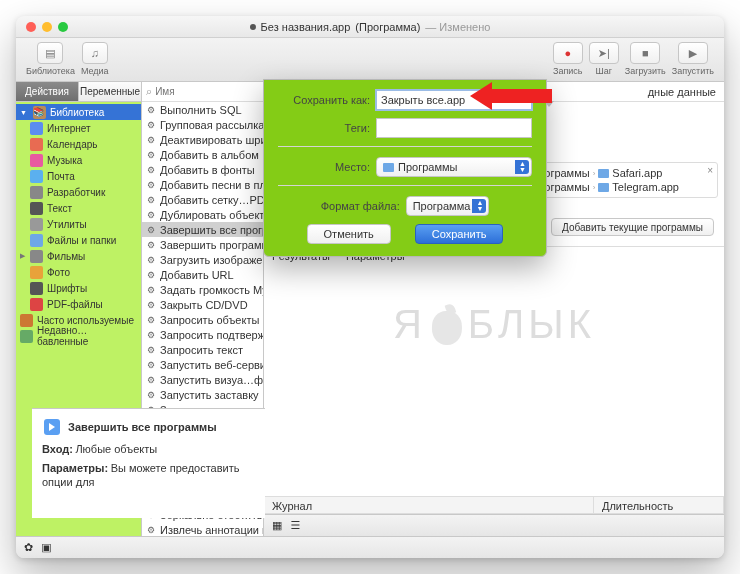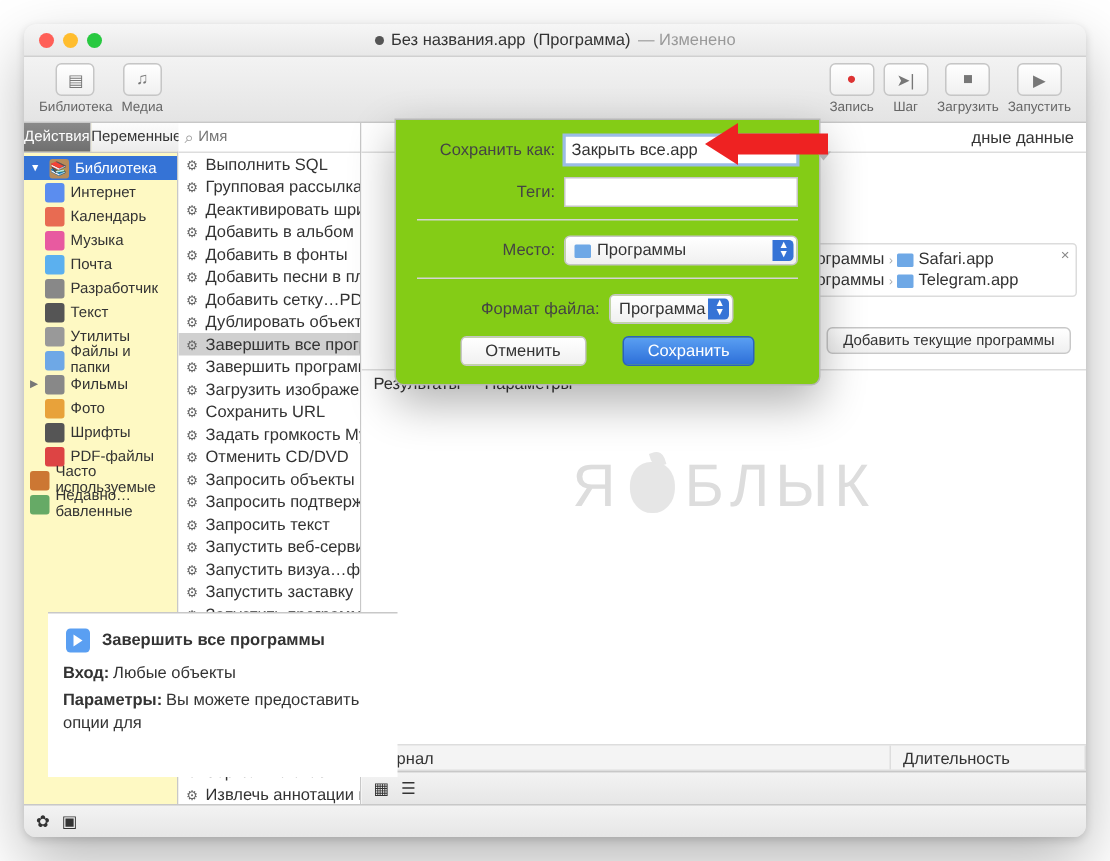--- a/index.html
+++ b/index.html
@@ -12,21 +12,21 @@
 .dirty{width:6px;height:6px;border-radius:50%;background:#555}
 .em{color:#999}
 .toolbar{height:44px;background:linear-gradient(#f3f3f3,#e4e4e4);border-bottom:1px solid #c8c8c8;display:flex;align-items:flex-start;padding:4px 10px 0}
 .tbgroup{display:flex;gap:6px}
 .tbbtn{width:26px;height:22px;border:1px solid #c6c6c6;border-radius:4px;background:linear-gradient(#fff,#f0f0f0);display:flex;align-items:center;justify-content:center;color:#666}
 .tblabel{font-size:9px;color:#666;text-align:center;margin-top:2px}
 .tbitem{display:flex;flex-direction:column;align-items:center}
 .tbspacer{flex:1}
 .tbright .tbbtn{width:30px}
 .body{flex:1;display:flex;background:#fff;min-height:0}
-.sidebar{width:103px;background:#fef9c3;border-right:1px solid #c8c8c8;display:flex;flex-direction:column}
+.sidebar{width:126px;background:#bef264;border-right:1px solid #c8c8c8;display:flex;flex-direction:column}
 .tabs{display:flex;height:20px;border-bottom:1px solid #c8c8c8}
 .tab{flex:1;font-size:10px;display:flex;align-items:center;justify-content:center;background:linear-gradient(#fcfcfc,#ececec);border-right:1px solid #c8c8c8}
 .tab.active{background:linear-gradient(#8a8a8a,#6f6f6f);color:#fff}
 .tab:last-child{border-right:none}
 .tree{flex:1;overflow:auto;padding:2px 0}
 .node{display:flex;align-items:center;height:16px;padding:0 4px 0 14px;gap:4px;font-size:10px;color:#333;position:relative}
 .node.root{padding-left:4px;background:#3573d6;color:#fff}
 .node.root::before{content:"▼";font-size:7px;margin-right:2px;color:#fff}
 .nic{width:13px;height:13px;border-radius:2px;flex-shrink:0;display:flex;align-items:center;justify-content:center;font-size:9px}
 .actions{width:122px;border-right:1px solid #c8c8c8;display:flex;flex-direction:column;background:#fff}
@@ -40,21 +40,21 @@
 .topstrip{height:20px;border-bottom:1px solid #ddd;display:flex;align-items:center;justify-content:flex-end;padding:0 8px;font-size:10px;color:#555}
 .canvas{flex:1;position:relative;background:#fff;overflow:hidden}
 .pathbox{position:absolute;right:6px;top:60px;border:1px solid #dcdcdc;border-radius:3px;padding:3px 20px 3px 6px;background:#fff;width:262px}
 .pathbox .x{position:absolute;right:4px;top:2px;color:#888;font-size:10px}
 .pth{display:flex;align-items:center;gap:3px;font-size:9px;color:#444;height:14px}
 .pth .chev{color:#aaa;font-size:8px}
 .fic{width:11px;height:9px;background:#6ea8e6;border-radius:1px}
 .btns{position:absolute;right:10px;top:116px;display:flex;gap:8px;align-items:center;width:405px}
 .mbtn{height:18px;padding:0 10px;border:1px solid #c8c8c8;border-radius:4px;background:linear-gradient(#fff,#f0f0f0);font-size:10px;display:flex;align-items:center}
 .rsplit{position:absolute;left:0;right:0;top:144px;border-top:1px solid #ddd;display:flex;height:18px;align-items:center;padding-left:8px;gap:16px;font-size:10px;color:#888}
-.watermark{position:absolute;left:50%;top:200px;transform:translateX(-50%);font-size:40px;color:#ddd;letter-spacing:4px;display:flex;align-items:flex-start;pointer-events:none}
+.watermark{position:absolute;left:50%;top:200px;transform:translateX(-50%);font-size:40px;color:#ddd;letter-spacing:4px;display:flex;align-items:center;pointer-events:none}
 .apple-wm{width:34px;height:40px;position:relative;margin:0 4px}
 .apple-wm::before{content:"";position:absolute;inset:6px 2px 0 2px;background:#e6e6e6;border-radius:46% 46% 48% 48%}
 .apple-wm::after{content:"";position:absolute;width:9px;height:10px;background:#e6e6e6;border-radius:0 60% 0 60%;top:-1px;left:16px;transform:rotate(-18deg)}
 .logcols{position:absolute;left:0;right:0;bottom:22px;height:18px;border-top:1px solid #ddd;border-bottom:1px solid #ddd;display:flex;font-size:10px;color:#555;background:#f4f4f4}
 .logcols div{padding:3px 8px;border-right:1px solid #ddd}
 .bottombar{height:22px;border-top:1px solid #c8c8c8;background:linear-gradient(#f3f3f3,#e6e6e6);display:flex;align-items:center;padding:0 8px;gap:8px;color:#777}
 .desc{position:absolute;left:16px;bottom:40px;width:233px;border-top:1px solid #c8c8c8;background:#fff;padding:8px 10px 6px;height:110px}
 .desc h3{font-size:13px;font-weight:600;margin-bottom:5px;display:flex;align-items:center;gap:6px}
 .desc p{font-size:9.5px;color:#555;line-height:1.3;margin-bottom:4px}
 .desc .lbl{font-size:9px;color:#444}
@@ -196,29 +196,29 @@
           <div class="arow">
             <span class="aic">⚙</span>
             <span>Завершить программу</span>
           </div>
           <div class="arow">
             <span class="aic">⚙</span>
             <span>Загрузить изображения</span>
           </div>
           <div class="arow">
             <span class="aic">⚙</span>
-            <span>Сохранить URL</span>
+            <span>Добавить URL</span>
           </div>
           <div class="arow">
             <span class="aic">⚙</span>
             <span>Задать громкость Музыки</span>
           </div>
           <div class="arow">
             <span class="aic">⚙</span>
-            <span>Отменить CD/DVD</span>
+            <span>Закрыть CD/DVD</span>
           </div>
           <div class="arow">
             <span class="aic">⚙</span>
             <span>Запросить объекты Finder</span>
           </div>
           <div class="arow">
             <span class="aic">⚙</span>
             <span>Запросить подтверждение</span>
           </div>
           <div class="arow">

